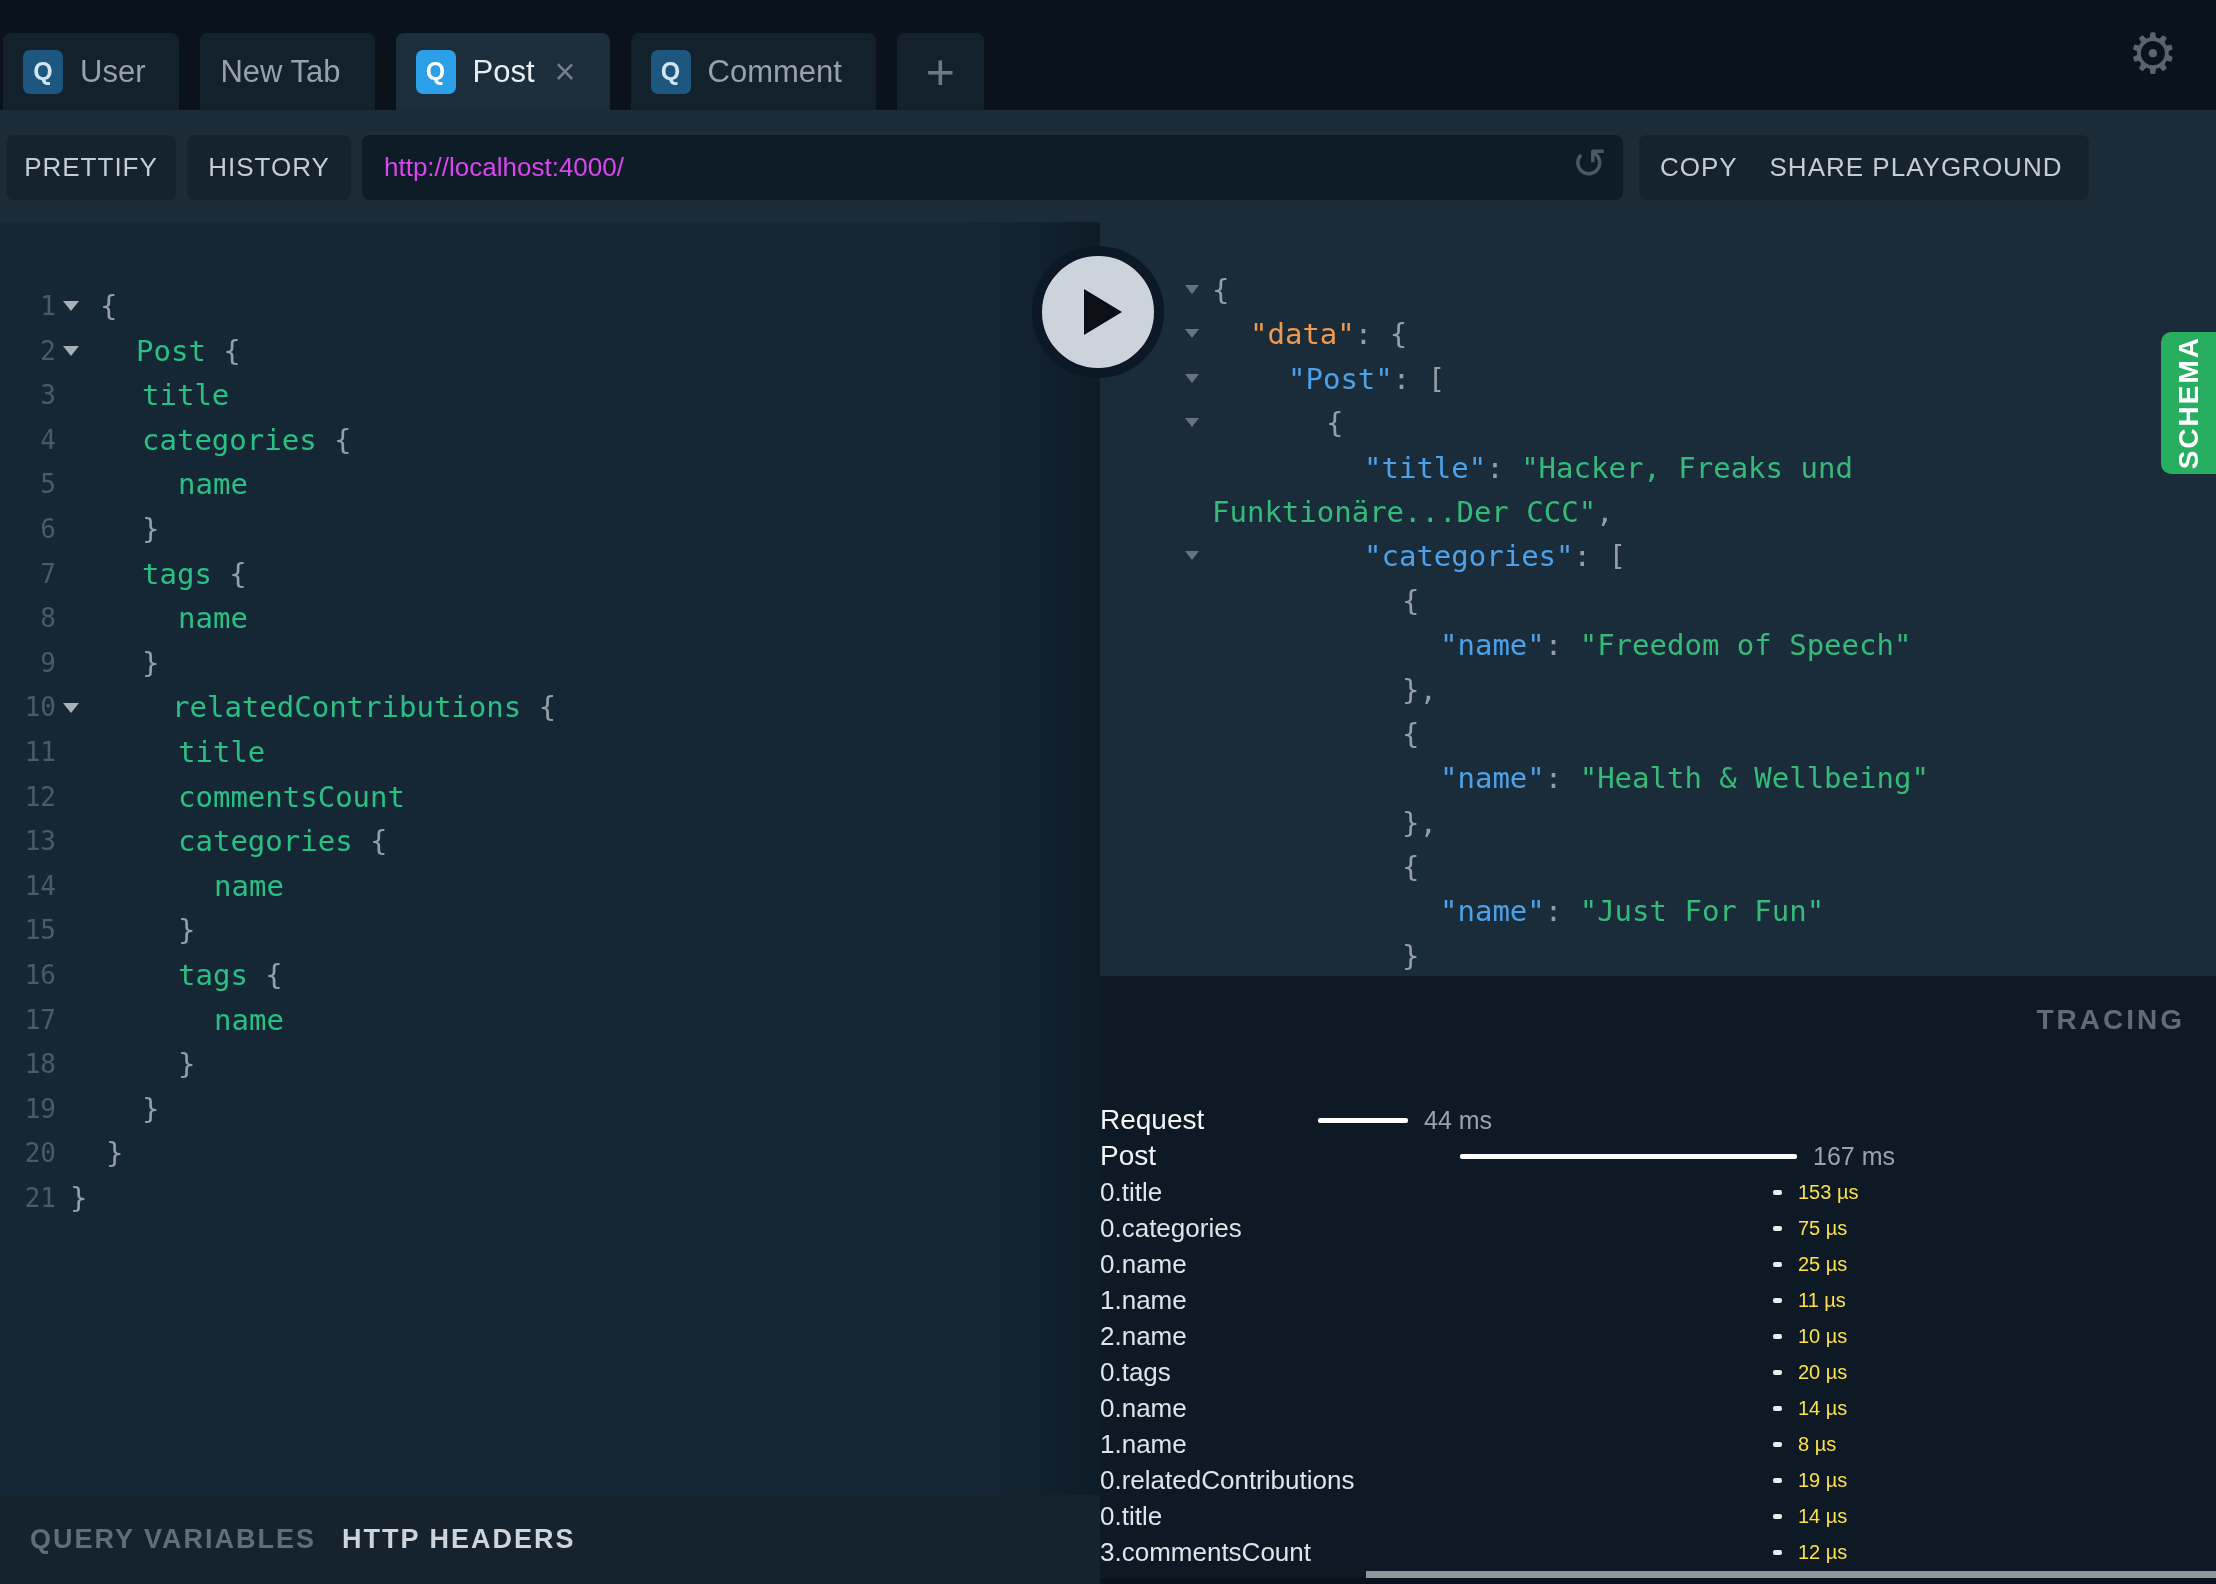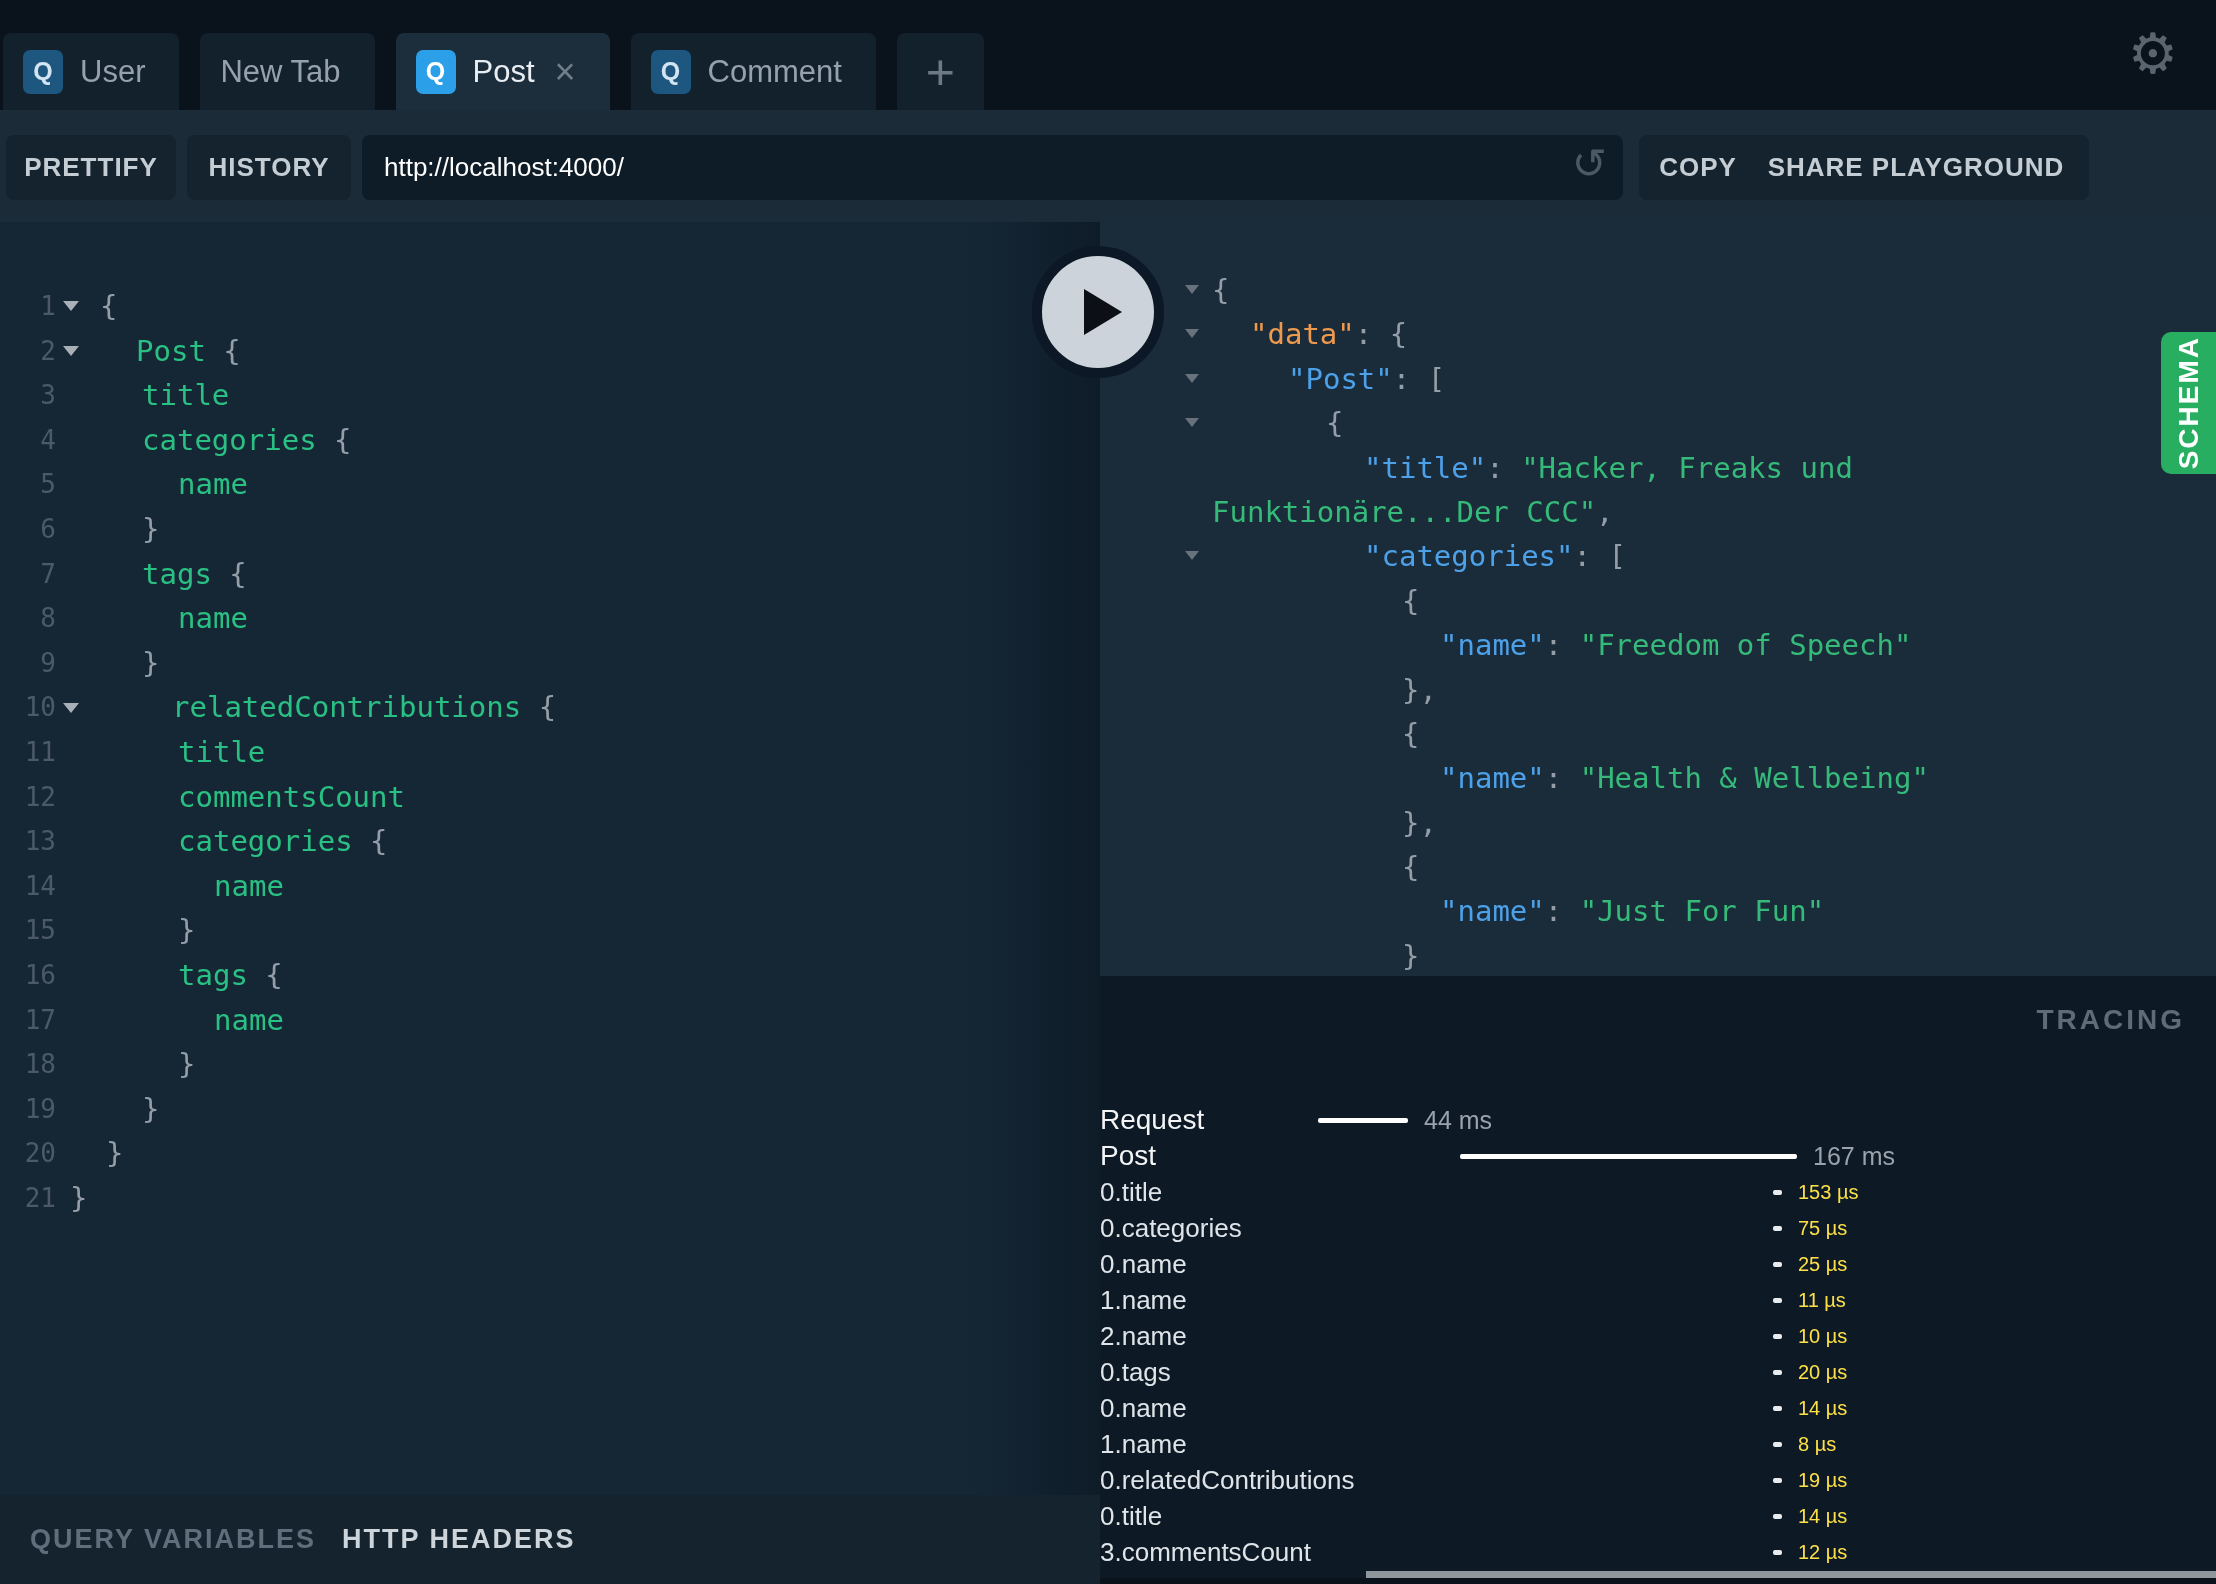--- a/index.html
+++ b/index.html
@@ -21,30 +21,30 @@
             font-size:25px; font-weight:bold; display:flex; align-items:center;
             justify-content:center; margin-right:17px; }
   .tab.active .qbadge { background:#2b9fe8; color:#ffffff; }
   .tab-close { margin-left:20px; font-size:36px; color:#727e87; line-height:1; }
   .gear { position:absolute; right:38px; top:26px; font-size:56px; color:#59646f;
           cursor:pointer; line-height:1; }
 
   
   .toolbar { position:relative; height:112px; background:#1b2b38; }
   .tbtn { position:absolute; top:25px; height:65px; background:#15232f; border-radius:8px;
-          color:#c4cdd3; font-size:26px; font-weight:bold; letter-spacing:1px;
+          color:#c4cdd3; font-size:26px; font-weight:normal; letter-spacing:1px;
           display:flex; align-items:center; justify-content:center; cursor:pointer; }
   .btn-prettify { left:6px;  width:170px; }
   .btn-history  { left:187px; width:164px; }
   .btn-copy     { left:1639px; width:202px; }
   .btn-share    { left:1743px; width:346px; }
   .url-wrap { position:absolute; left:362px; top:25px; width:1261px; height:65px;
               background:#0e1c27; border-radius:8px; }
   .url-input { width:100%; height:100%; background:transparent; border:none; outline:none;
-               color:#ffffff; font-size:26px; padding:0 70px 0 22px;
+               color:#d946ef; font-size:26px; padding:0 70px 0 22px;
                font-family:"Liberation Sans", sans-serif; }
   .refresh { position:absolute; right:16px; top:8px; font-size:42px; color:#4c5863;
              cursor:pointer; line-height:1; }
 
   
   .main { position:relative; height:1362px; }
 
   
   .left-pane { position:absolute; left:0; top:0; width:1100px; height:1362px;
                background:linear-gradient(90deg,#152635 0%,#152635 88%,#0e1c28 100%); }

